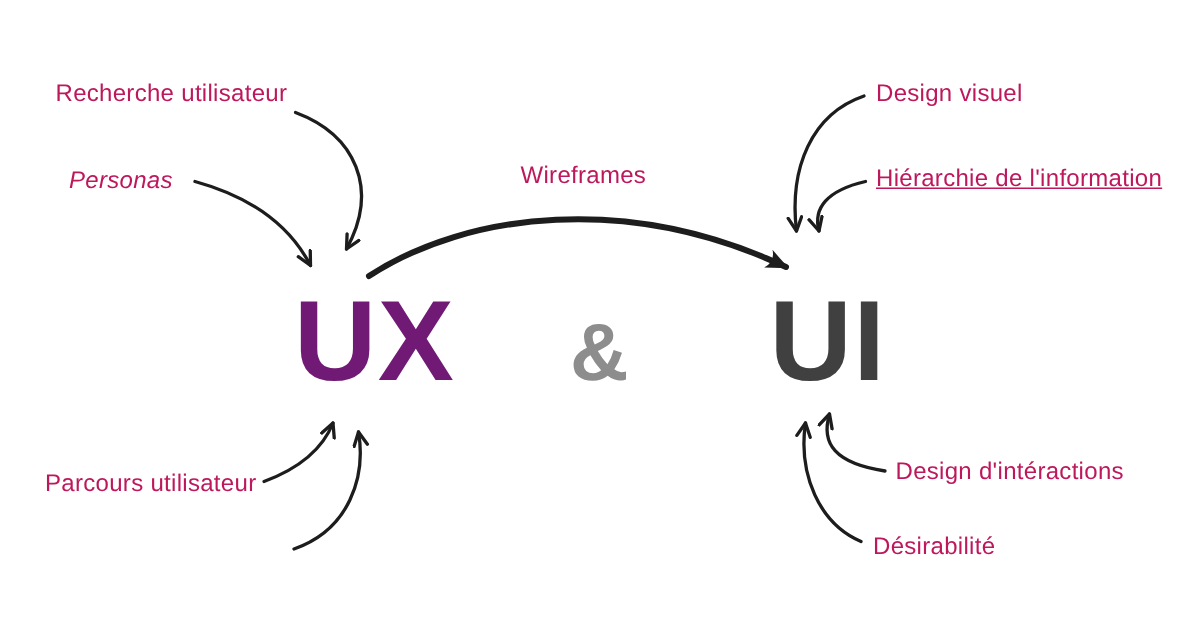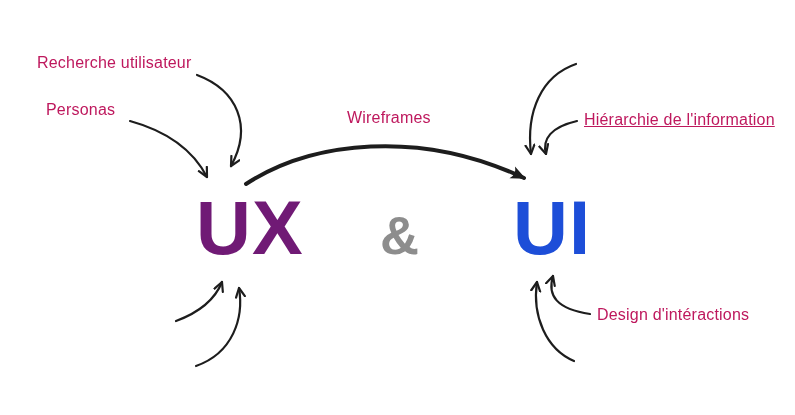--- a/index.html
+++ b/index.html
@@ -21,30 +21,30 @@
     white-space:nowrap;
   }
   .big{
     position:absolute;
     font-weight:800;
     font-size:76px;
     line-height:76px;
     letter-spacing:1px;
   }
   .big.ux{color:#701a75;left:196px;top:190px;}
-  .big.ui{color:#1d4ed8;left:513px;top:190px;}
+  .big.ui{color:#404040;left:513px;top:190px;}
   .amp{
     position:absolute;
     left:380px;top:207px;
     font-size:54px;line-height:56px;
     font-weight:600;color:#8d8d8d;
   }
   
   .lbl.recherche{left:37px;top:54px;}
-  .lbl.personas{left:46px;top:101px;}
+  .lbl.personas{left:46px;top:112px;font-style:italic;}
   .lbl.wireframes{left:347px;top:109px;}
   .lbl.design-visuel{left:584px;top:54px;}
   .lbl.hierarchie{left:584px;top:111px;text-decoration:underline;}
   .lbl.parcours{left:30px;top:314px;}
   .lbl.tests{left:58px;top:358px;}
   .lbl.interactions{left:597px;top:306px;}
   .lbl.desirabilite{left:582px;top:356px;}
 </style>
 </head>
 <body>
@@ -76,16 +76,19 @@
     <path d="M 574 361 C 546 349 532 316 537 282" fill="none" stroke="#1d1d1d" stroke-width="2.2" stroke-linecap="round" marker-end="url(#head)"></path>
   </svg>
 
   <div class="big ux">UX</div>
   <div class="amp">&amp;</div>
   <div class="big ui">UI</div>
 
   <div class="lbl recherche">Recherche utilisateur</div>
   <div class="lbl personas">Personas</div>
   <div class="lbl wireframes">Wireframes</div>
+  <div class="lbl design-visuel">Design visuel</div>
   <div class="lbl hierarchie">Hiérarchie de l'information</div>
+  <div class="lbl parcours">Parcours utilisateur</div>
   <div class="lbl interactions">Design d'intéractions</div>
+  <div class="lbl desirabilite">Désirabilité</div>
 
 </div>
 
 </body></html>

